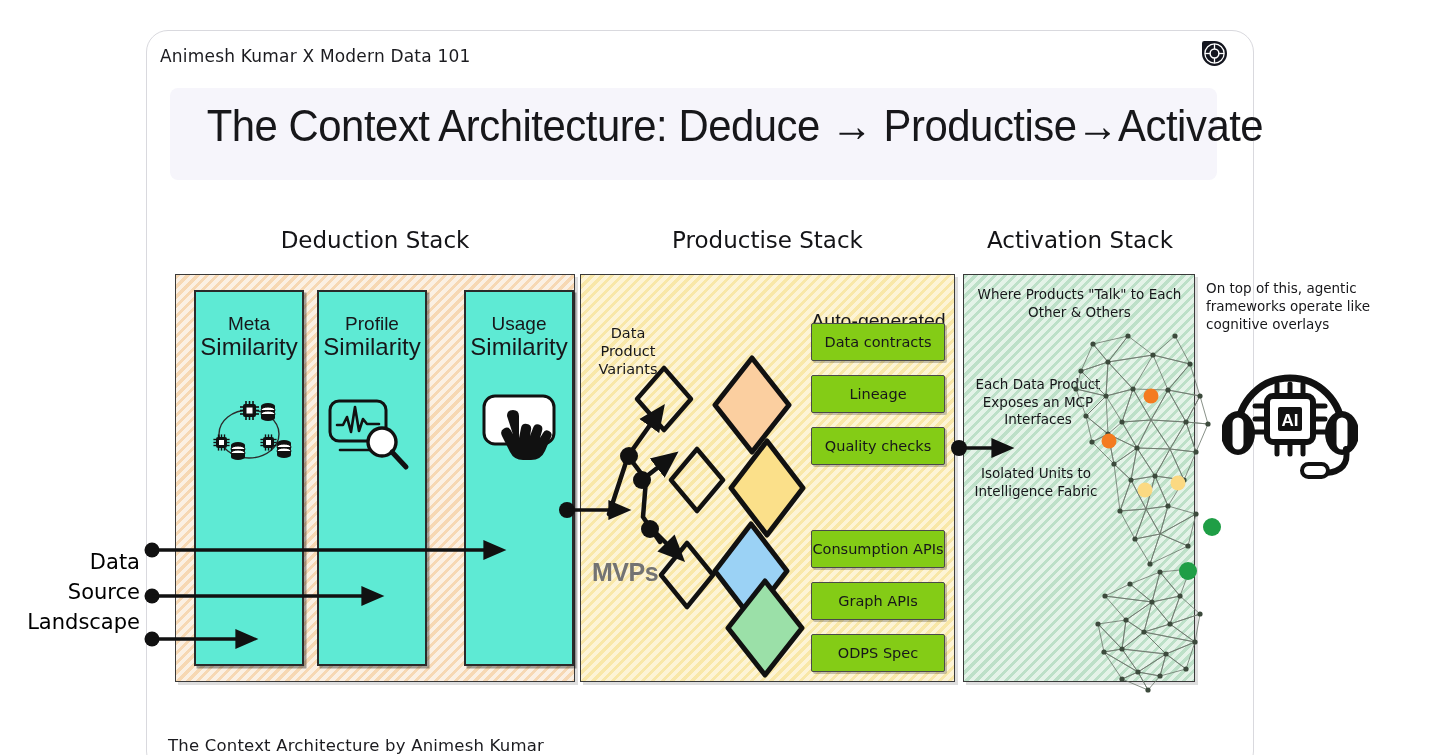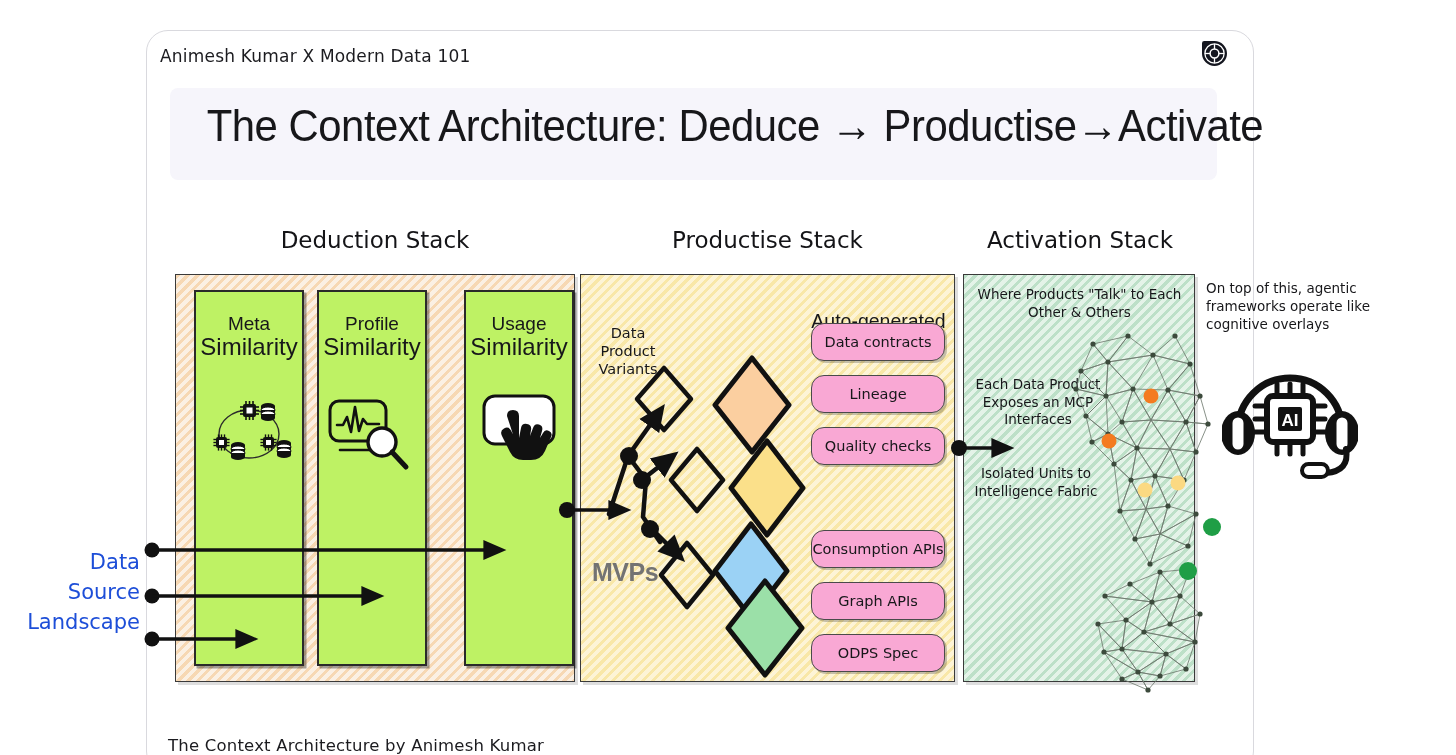--- a/index.html
+++ b/index.html
@@ -89,21 +89,21 @@
     border: 1.5px solid #3a3a3a;
     background-color: #e4f3e8;
     background-image: repeating-linear-gradient(135deg,
         rgba(150,205,168,.5) 0 3px, rgba(255,255,255,0) 3px 7px);
     box-shadow: 3px 3px 0 rgba(0,0,0,.13);
   }
 
   
   .dcard {
     position: absolute; top: 266px; width: 110px; height: 376px;
-    background: #bef264; border: 2px solid #2a2a2a;
+    background: #5eead4; border: 2px solid #2a2a2a;
     box-shadow: 2.5px 2.5px 0 rgba(0,0,0,.35);
     box-sizing: border-box;
   }
   #dcard-0 { left: 194px; }
   #dcard-1 { left: 317px; }
   #dcard-2 { left: 464px; }
 
   .dcard-top {
     position: absolute; left: 0; width: 100%;
     top: 22px; text-align: center; line-height: 1.06;
@@ -135,21 +135,21 @@
   }
   .mvp-label {
     position: absolute; left: 592px; top: 534px;
     font-size: 25px; color: #737373; font-family: "Liberation Sans", sans-serif;
     font-weight: 600; letter-spacing: -.5px;
   }
 
   
   .pill {
     position: absolute; left: 811px; width: 134px; height: 38px;
-    background: #f9a8d4; border: 1.4px solid #4a4a4a; border-radius: 13px;
+    background: #84cc16; border: 1.4px solid #4a4a4a; border-radius: 2px;
     box-shadow: 2px 2px 0 rgba(0,0,0,.22);
     display: flex; align-items: center; justify-content: center;
     font-size: 14.5px; color: #17171a; box-sizing: border-box;
     font-family: "DejaVu Sans", sans-serif; white-space: nowrap;
   }
 
   
   .act-note {
     position: absolute; font-size: 13.5px; line-height: 1.3;
     color: #17171a; font-family: "DejaVu Sans", sans-serif; text-align: center;
@@ -162,21 +162,21 @@
   .side-note {
     position: absolute; left: 1206px; top: 256px; width: 172px;
     font-size: 13.5px; line-height: 1.32; color: #17171a;
     font-family: "DejaVu Sans", sans-serif;
   }
   .ai-head { position: absolute; left: 1222px; top: 330px; width: 136px; height: 128px; }
 
   
   .src-label {
     position: absolute; left: 0px; top: 524px; width: 140px;
-    font-size: 21px; line-height: 1.42; color: #1d4ed8; text-align: right;
+    font-size: 21px; line-height: 1.42; color: #000000; text-align: right;
     font-family: "DejaVu Sans", sans-serif;
   }
 
   
   .ovl { position: absolute; left: 0; top: 0; width: 1456px; height: 755px; pointer-events: none; }
 </style>
 </head>
 <body>
 
 <div id="root">

